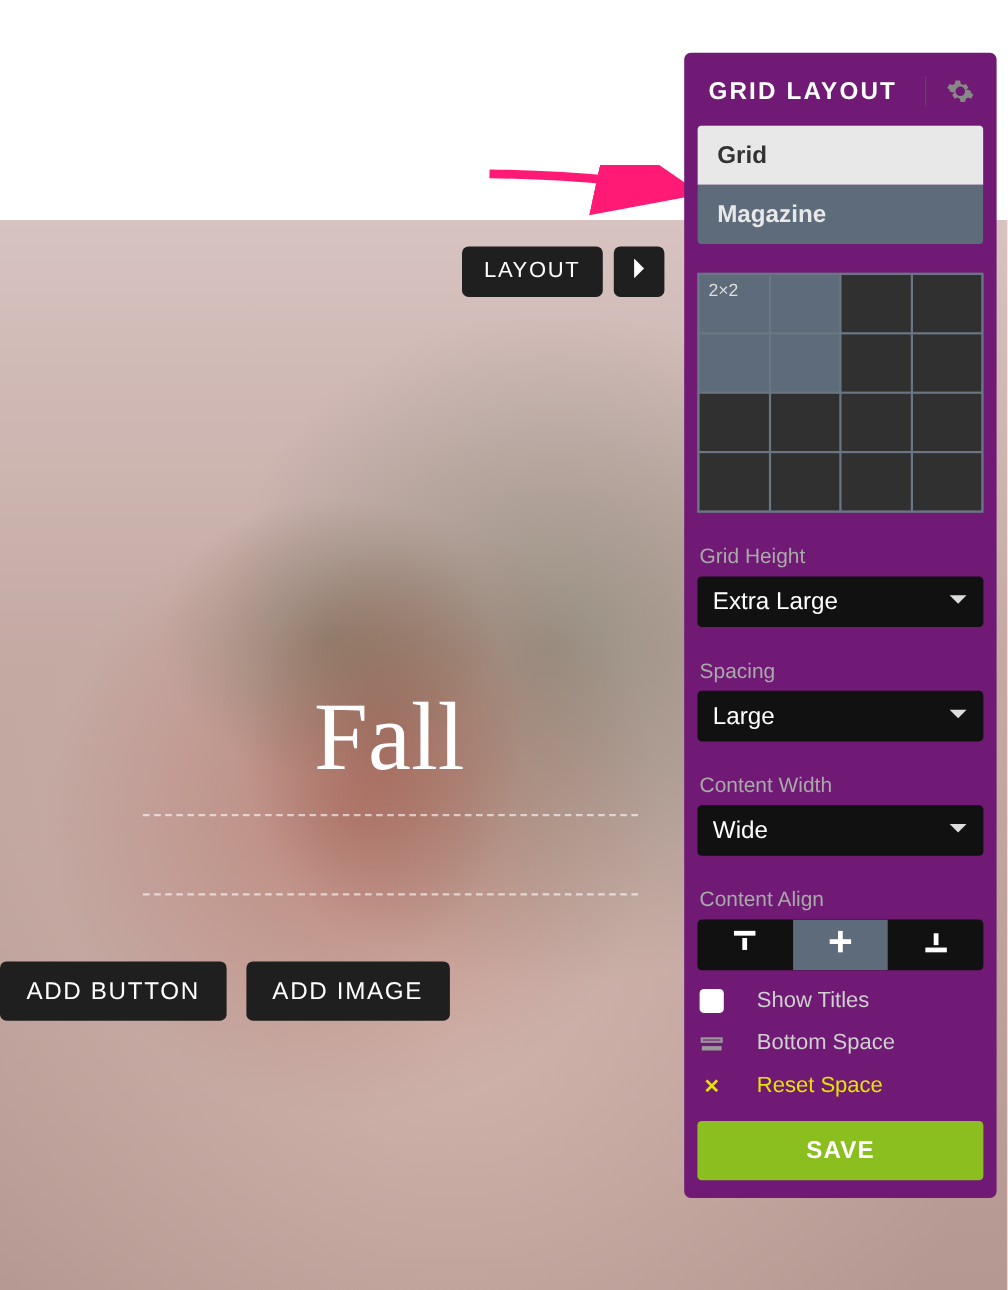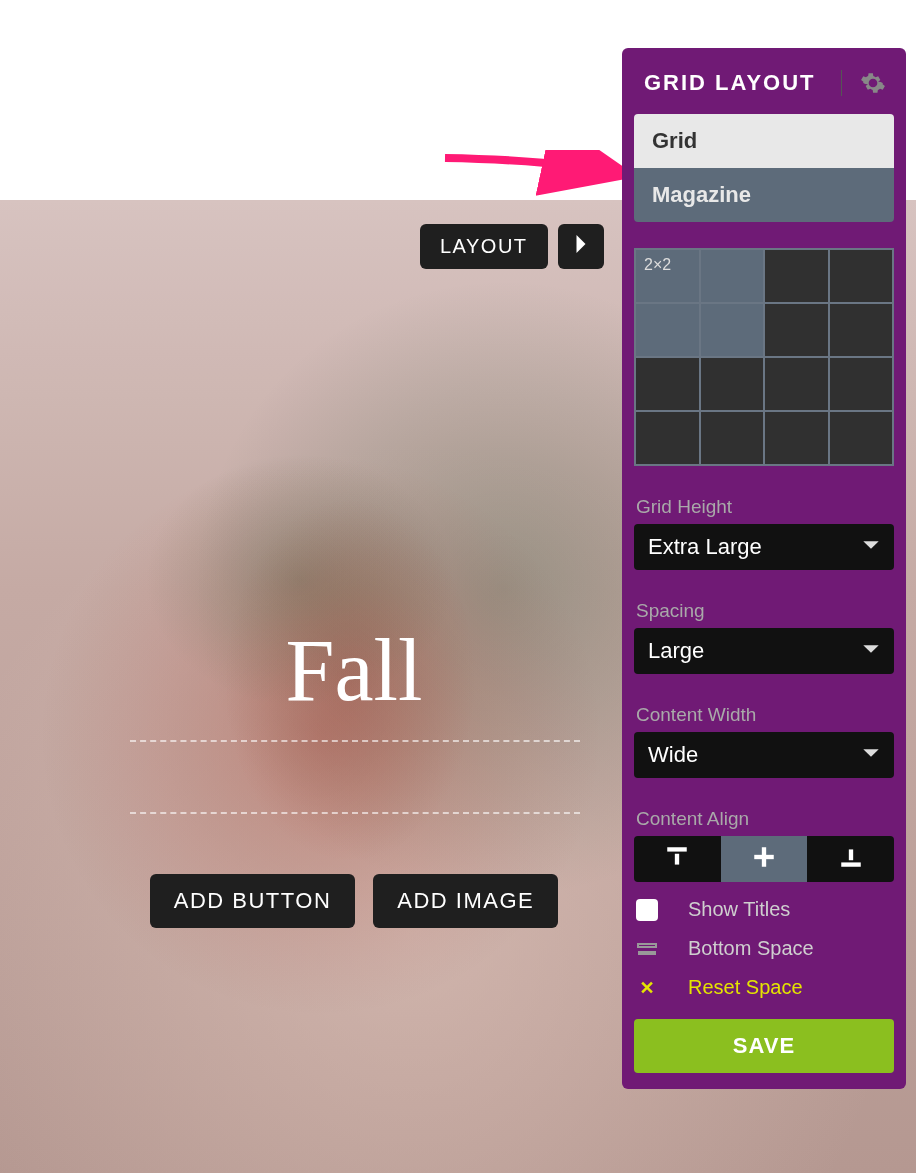--- a/index.html
+++ b/index.html
@@ -73,21 +73,21 @@
   .dash.d2 { top:812px; }
   .addtext {
     position:absolute; left:0; width:708px; top:758px;
     text-align:center;
     font-family: Georgia, serif; font-style: italic;
     color: rgba(255,255,255,0.85);
     font-size: 26px;
   }
   .canvas-btns {
     position:absolute; top:874px; left:0; width:708px;
-    display:flex; gap:18px; justify-content:center;
+    display:flex; gap:18px; justify-content:flex-start;
   }
   .cbtn {
     background:#1f1f1f; color:#fff;
     font-size:22px; letter-spacing:1.5px;
     padding:14px 24px; border-radius:6px;
   }
 
   
   .arrow {
     position:absolute;

